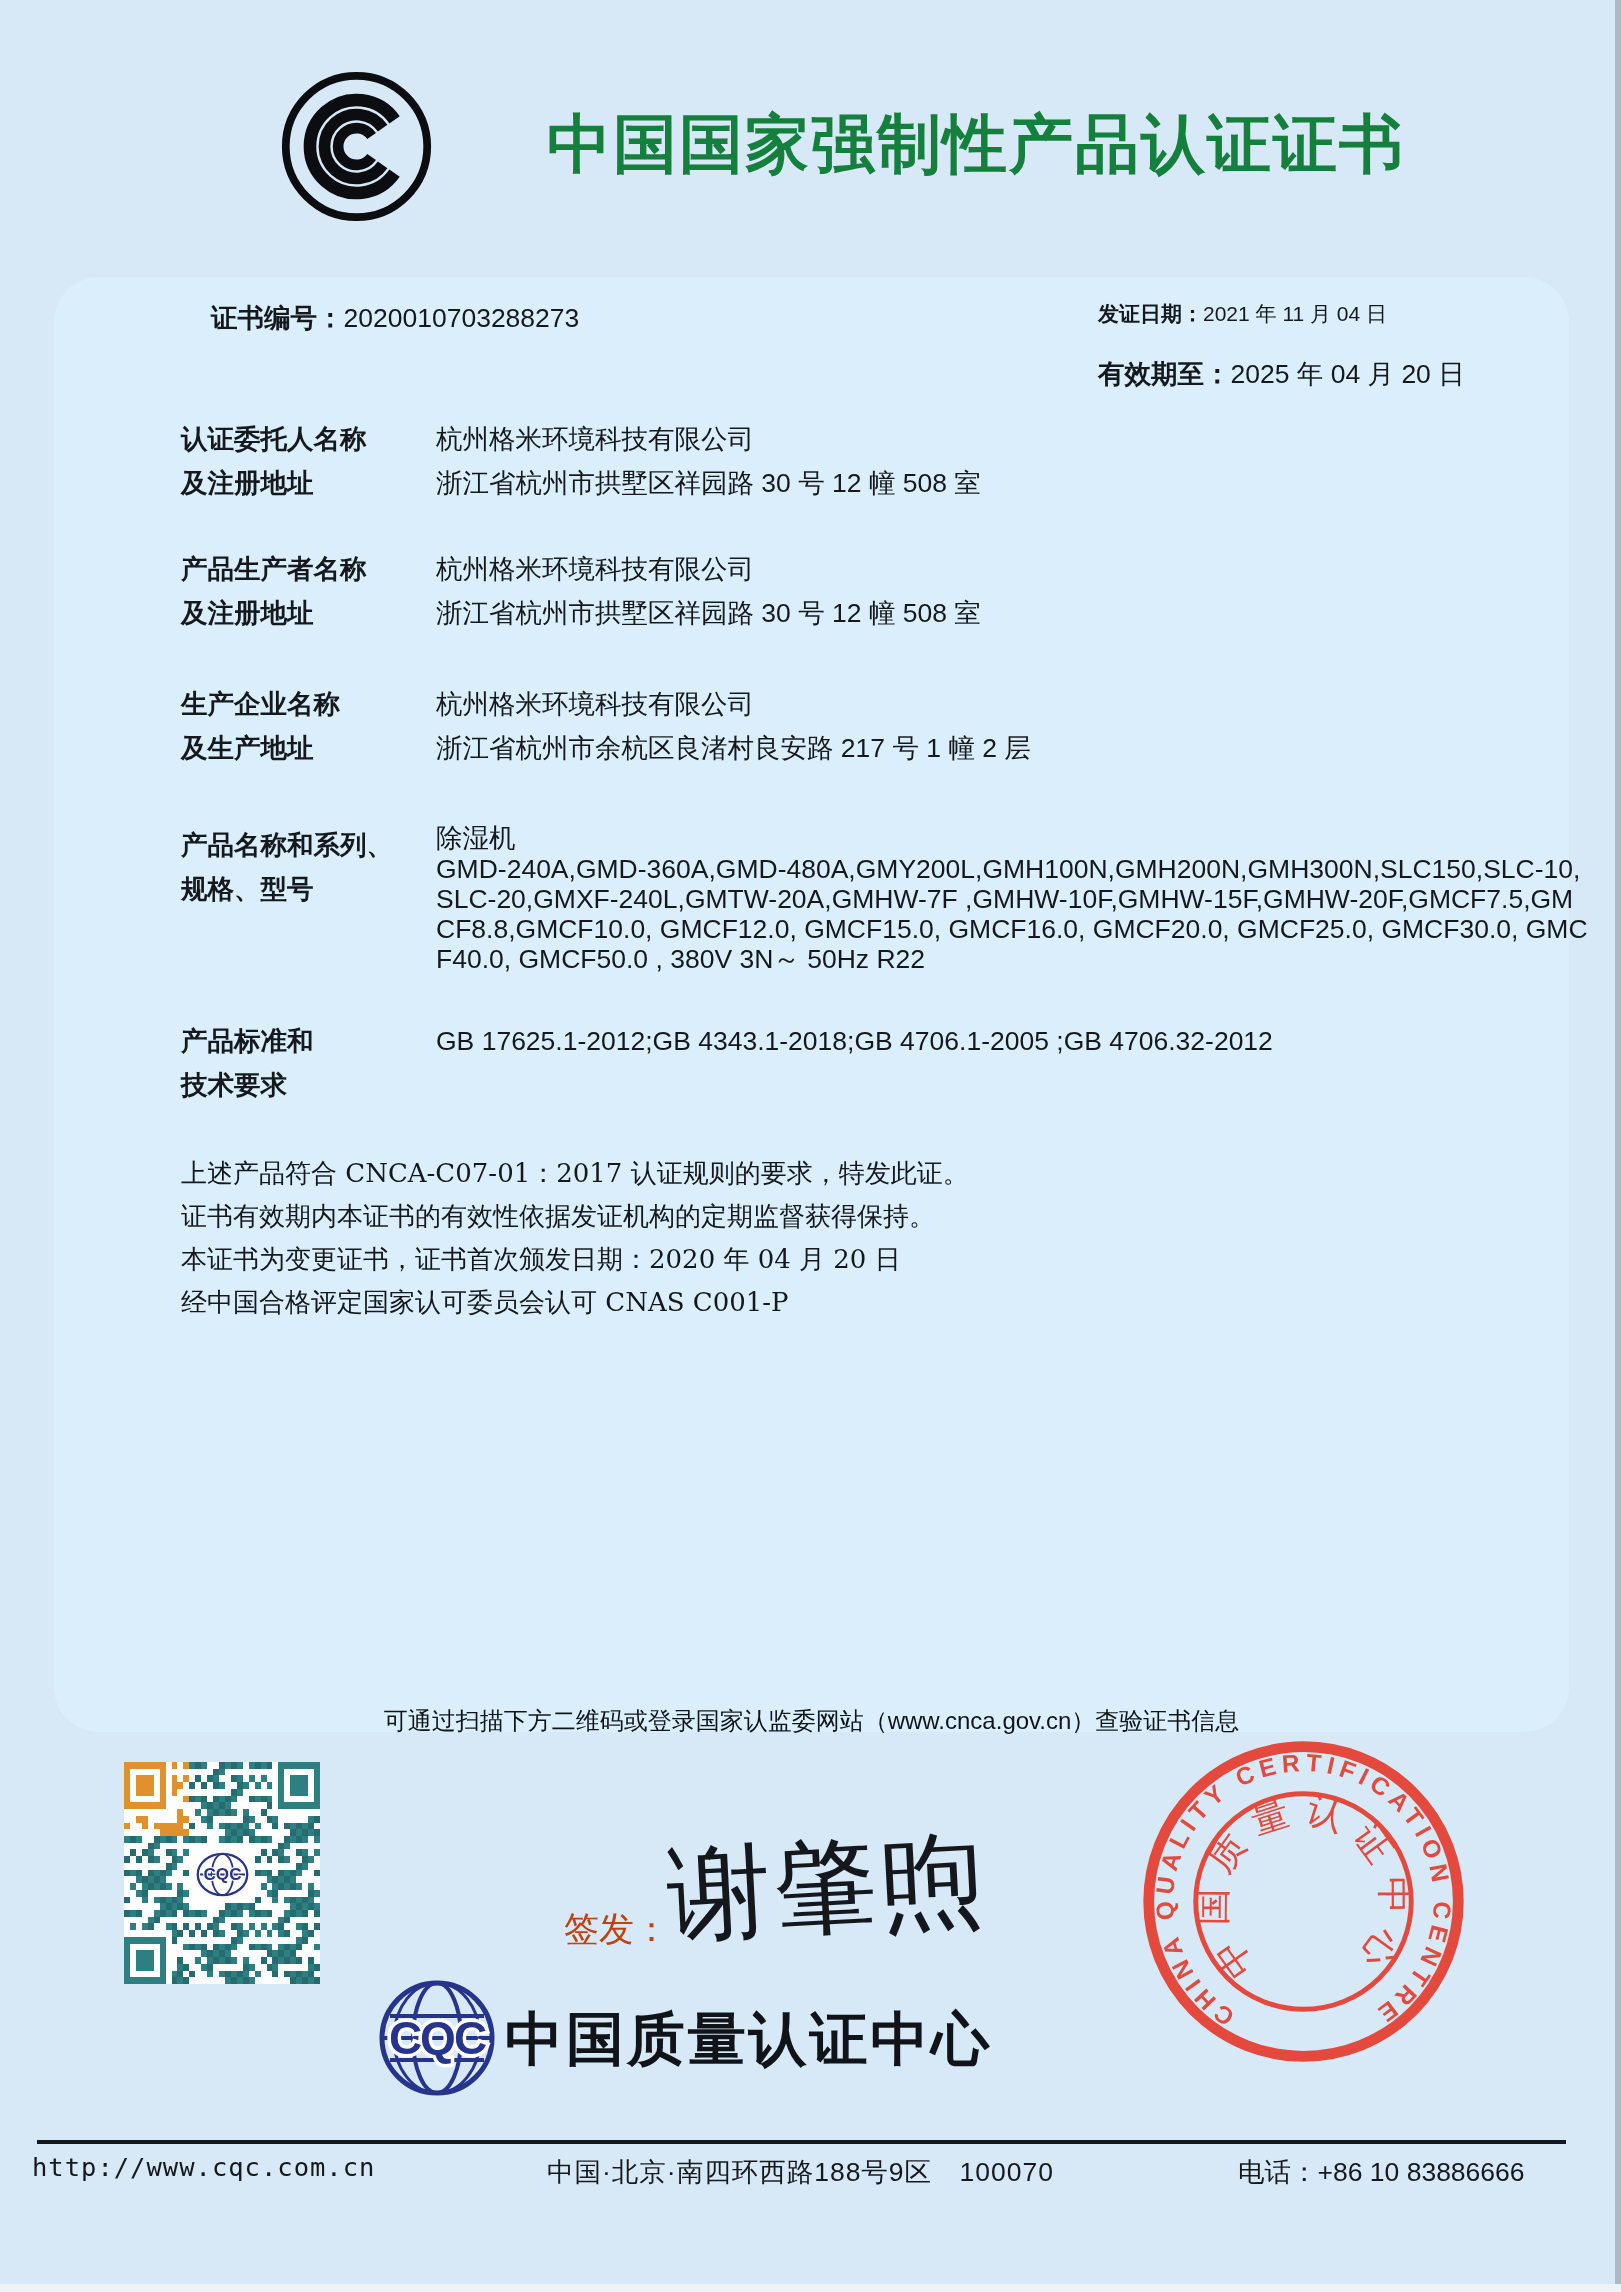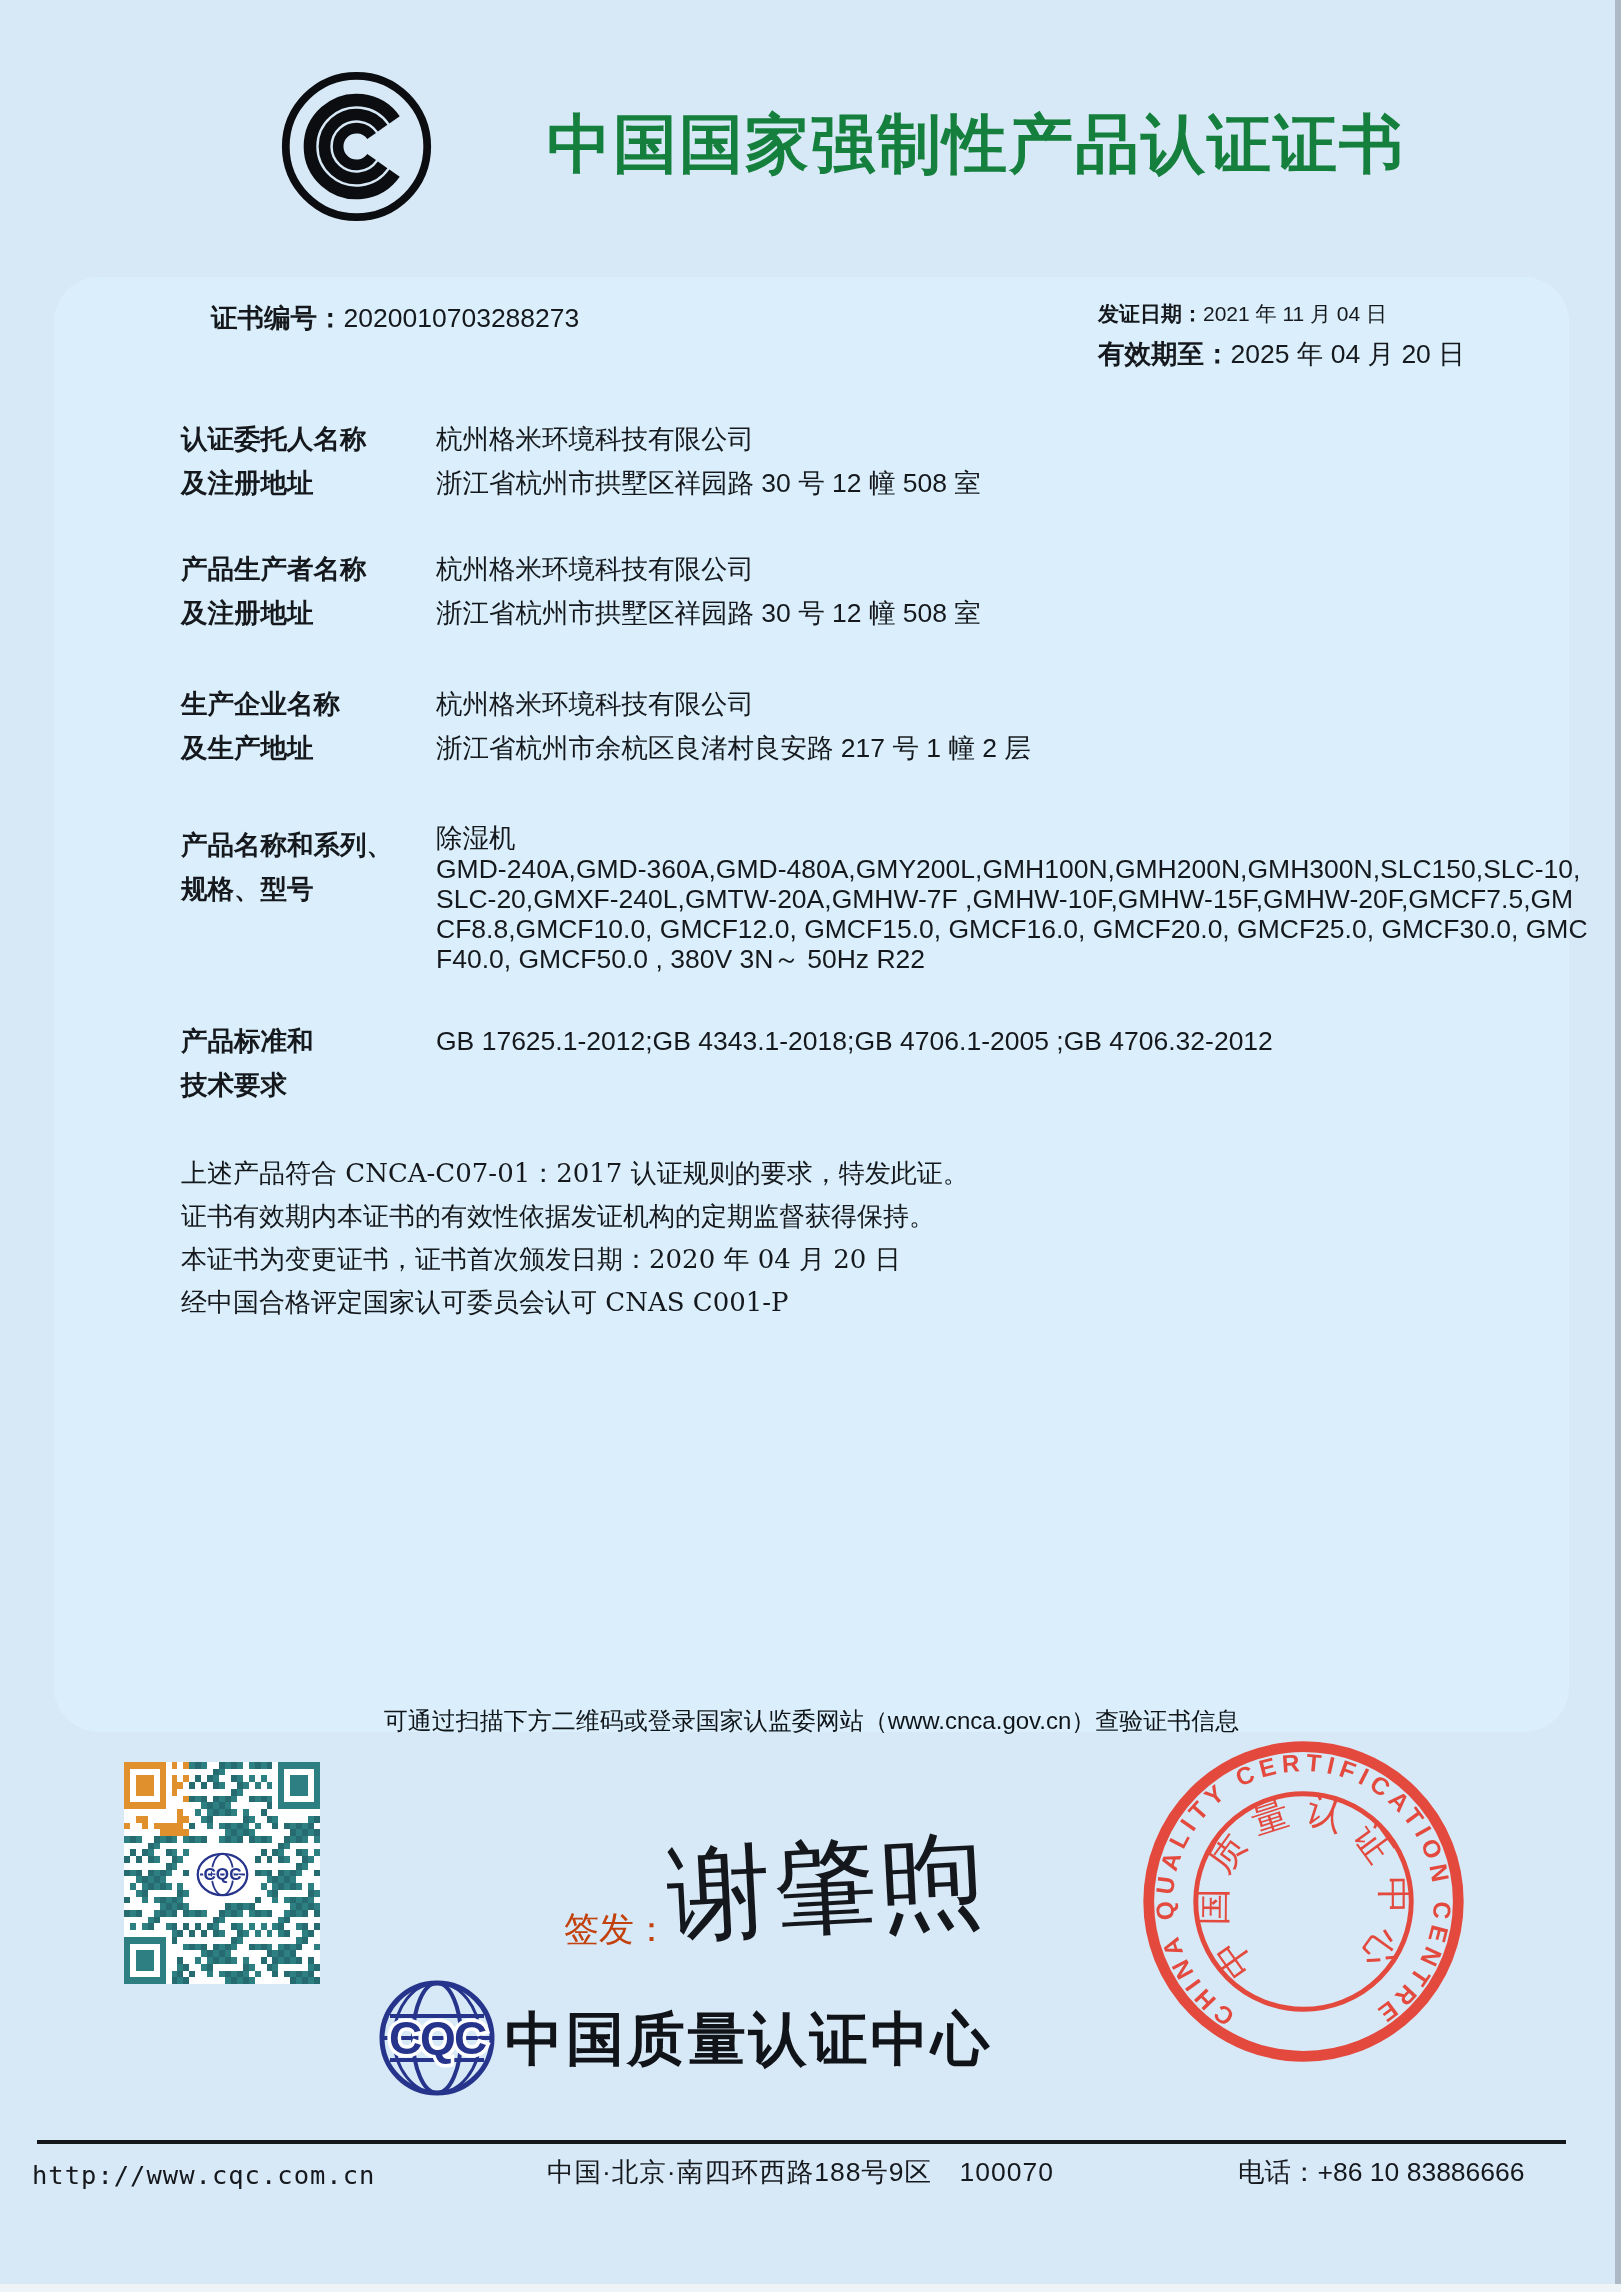--- a/index.html
+++ b/index.html
@@ -15,21 +15,21 @@
   .ccc-logo{left:279px;top:69px;width:155px;height:155px;}
   .cert-title{left:547px;top:101px;font-size:64px;font-weight:700;letter-spacing:2px;color:#15803d;white-space:nowrap;}
 
   
   .panel{left:54px;top:277px;width:1515px;height:1455px;background:#daeffb;border-radius:45px;}
 
   
   .meta-left{left:211px;top:300px;font-size:26.5px;white-space:nowrap;}
   .meta-left b{font-weight:700;}
   .meta-issue{left:1098px;top:300px;font-size:21px;white-space:nowrap;}
-  .meta-valid{left:1098px;top:336px;font-size:26.5px;white-space:nowrap;}
+  .meta-valid{left:1098px;top:356px;font-size:26.5px;white-space:nowrap;}
   .meta-issue b,.meta-valid b{font-weight:700;}
 
   
   .row{position:absolute;left:181px;width:1382px;font-size:26.5px;}
   .row .lbl{position:absolute;left:0;top:0;width:223px;font-weight:700;}
   .row .lbl span{display:block;line-height:44px;height:44px;white-space:nowrap;}
   .row .val{position:absolute;left:229px;top:0;width:1153px;margin-left:26px;}
   .row .val .v1{line-height:44px;height:44px;white-space:nowrap;}
   .row .val .v2{line-height:44px;}
   .row.models .val .v1{line-height:31px;height:31px;}
@@ -56,21 +56,21 @@
 
   
   .cqc-logo{left:377px;top:1978px;width:120px;height:120px;}
   .issuer-name{left:505px;top:2001px;font-size:58px;font-weight:600;letter-spacing:2.9px;color:#101317;white-space:nowrap;}
 
   
   .stamp{left:1135px;top:1733px;width:337px;height:337px;opacity:.92;}
 
   
   .footer-rule{left:37px;top:2140px;width:1529px;height:3.9px;background:#14171b;}
-  .footer-web{left:32px;top:2152px;font-size:25.5px;font-family:"DejaVu Sans Mono","Liberation Mono",monospace;letter-spacing:1px;margin-top:8px;}
+  .footer-web{left:32px;top:2152px;font-size:25.5px;font-family:"DejaVu Sans Mono","Liberation Mono",monospace;letter-spacing:1px;}
   .footer-addr{left:547px;top:2154px;font-size:26.5px;letter-spacing:1px;}
   .footer-phone{left:1238px;top:2154px;font-size:26.5px;}
 
   
   .edge-right{right:0;top:0;bottom:0;width:5.9px;background:#aeb9c6;}
   .edge-bottom{left:0;right:0;bottom:0;height:8.8px;background:#eef3f7;}
 </style>
 </head>
 <body>
 

